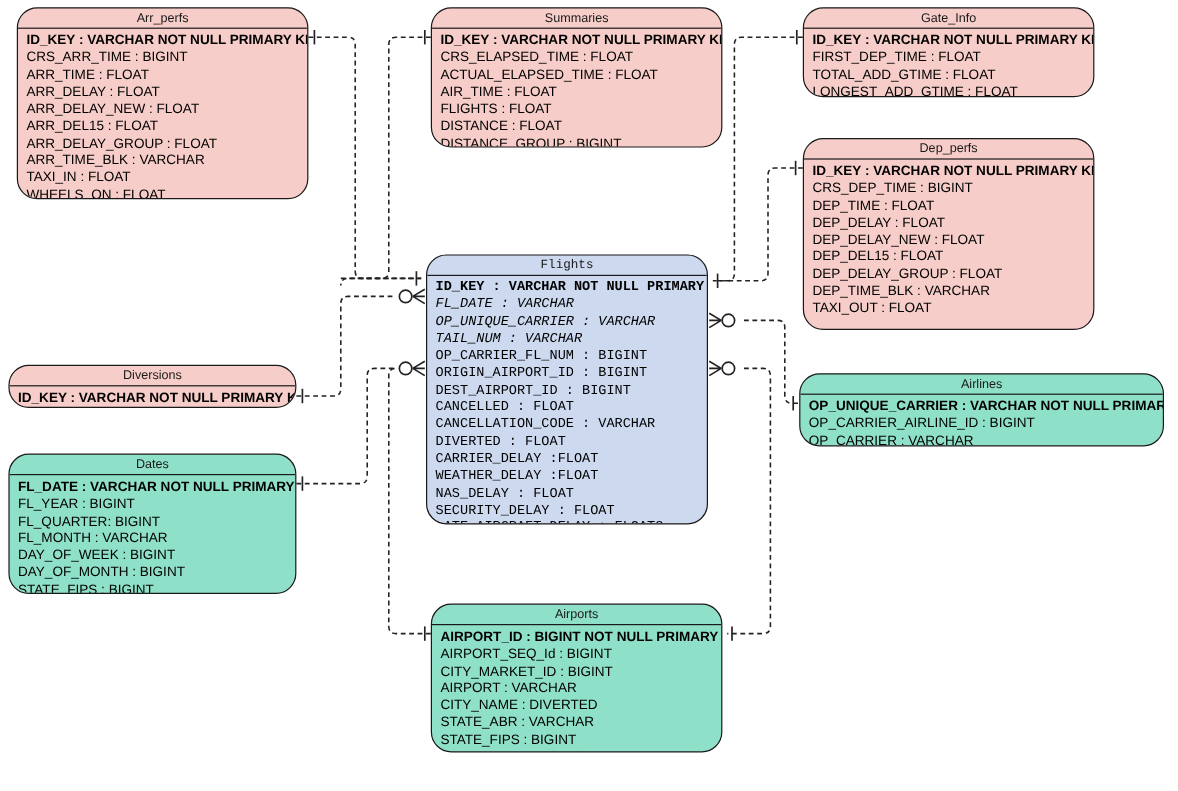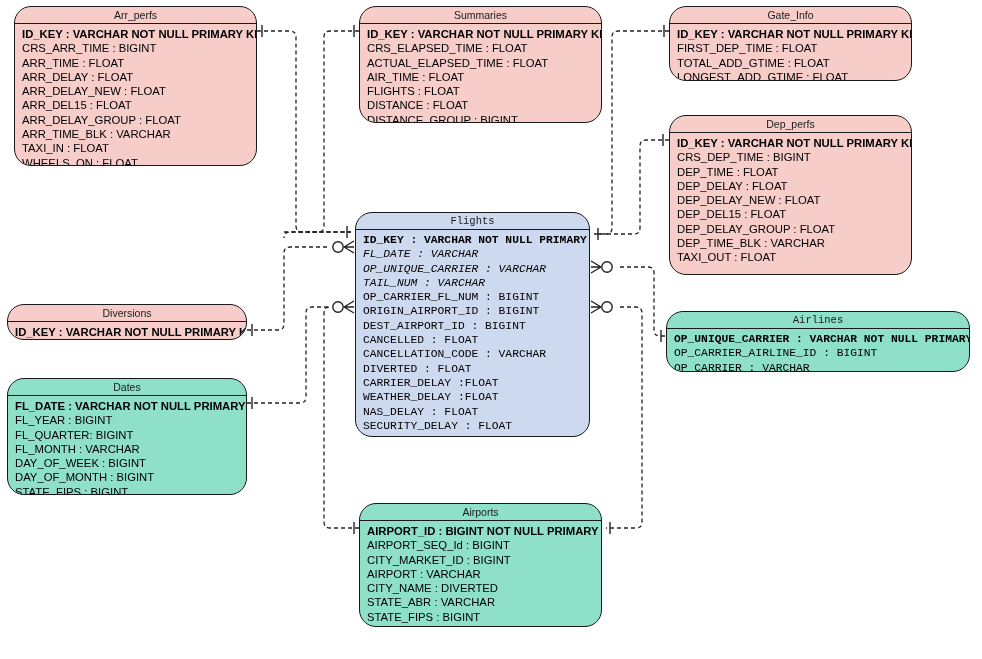--- a/index.html
+++ b/index.html
@@ -166,21 +166,21 @@
       <div class="fields">
         <div class="fld pk">FL_DATE : VARCHAR NOT NULL PRIMARY KEY</div>
         <div class="fld">FL_YEAR : BIGINT</div>
         <div class="fld">FL_QUARTER: BIGINT</div>
         <div class="fld">FL_MONTH : VARCHAR</div>
         <div class="fld">DAY_OF_WEEK : BIGINT</div>
         <div class="fld">DAY_OF_MONTH : BIGINT</div>
         <div class="fld">STATE_FIPS : BIGINT</div>
       </div>
     </div>
-    <div class="entity green" style="left: 666px; top: 311px; width: 304px; height: 61px; font-family: Liberation Mono, monospace;">
+    <div class="entity green" style="left: 666px; top: 311px; width: 304px; height: 61px;">
       <div class="title">Airlines</div>
       <div class="fields">
         <div class="fld pk">OP_UNIQUE_CARRIER : VARCHAR NOT NULL PRIMARY KEY</div>
         <div class="fld">OP_CARRIER_AIRLINE_ID : BIGINT</div>
         <div class="fld">OP_CARRIER : VARCHAR</div>
       </div>
     </div>
     <div class="entity green" style="left: 359px; top: 503px; width: 243px; height: 124px;">
       <div class="title">Airports</div>
       <div class="fields">

